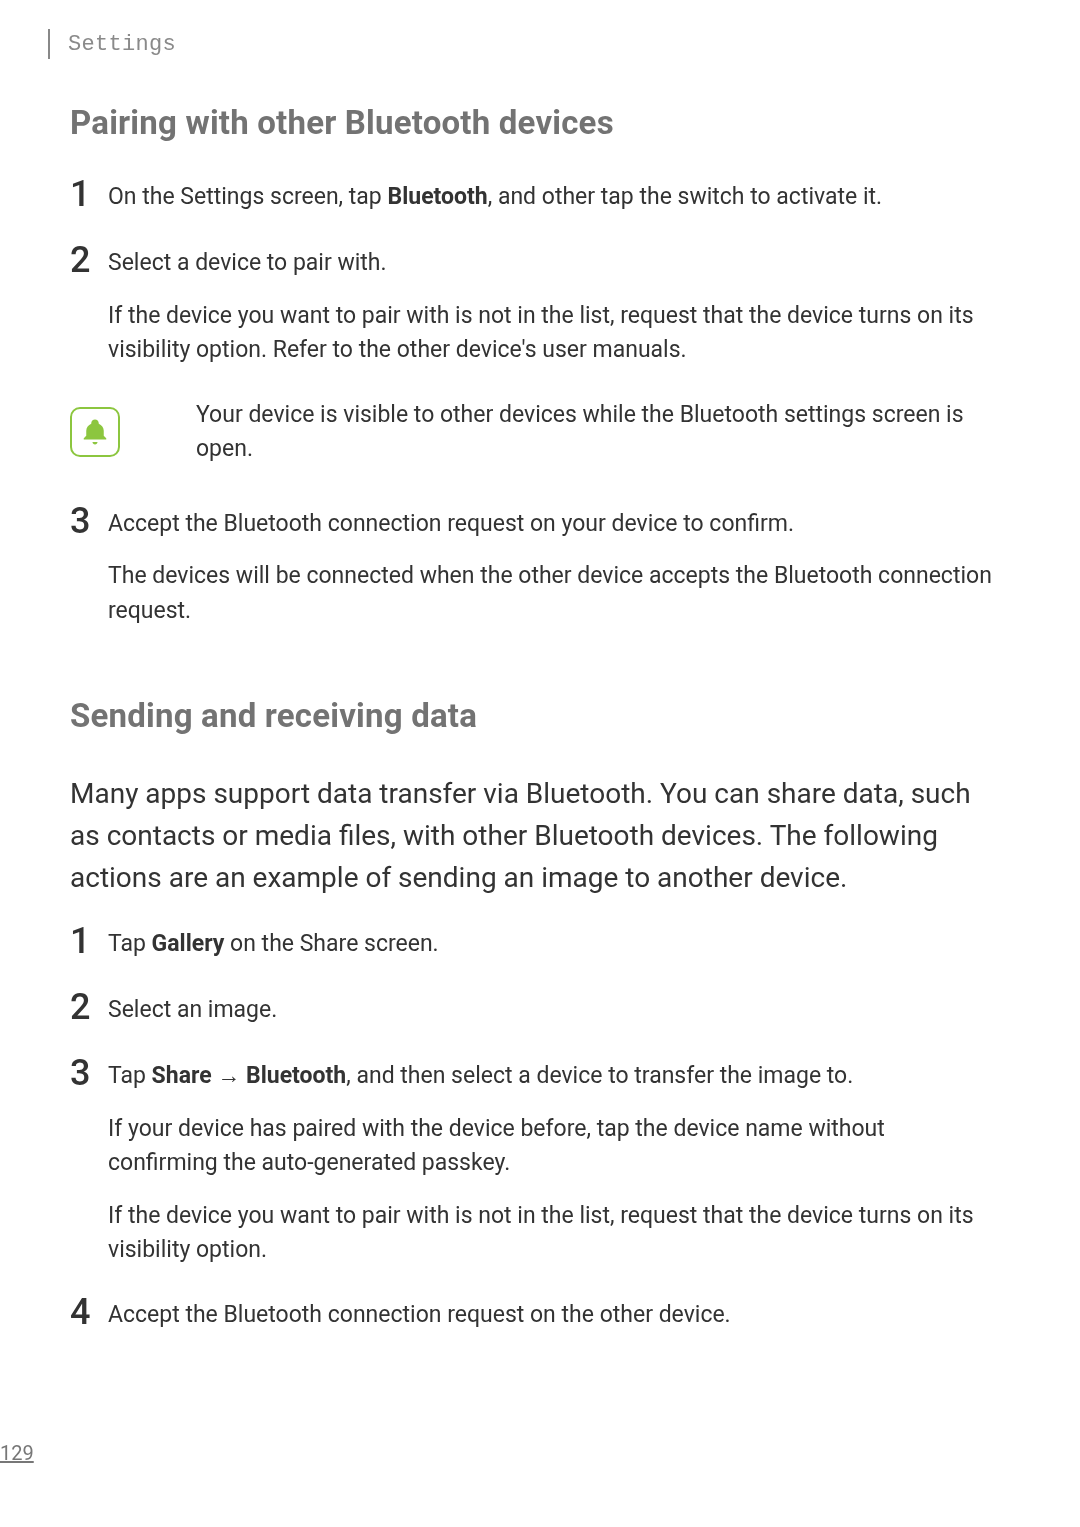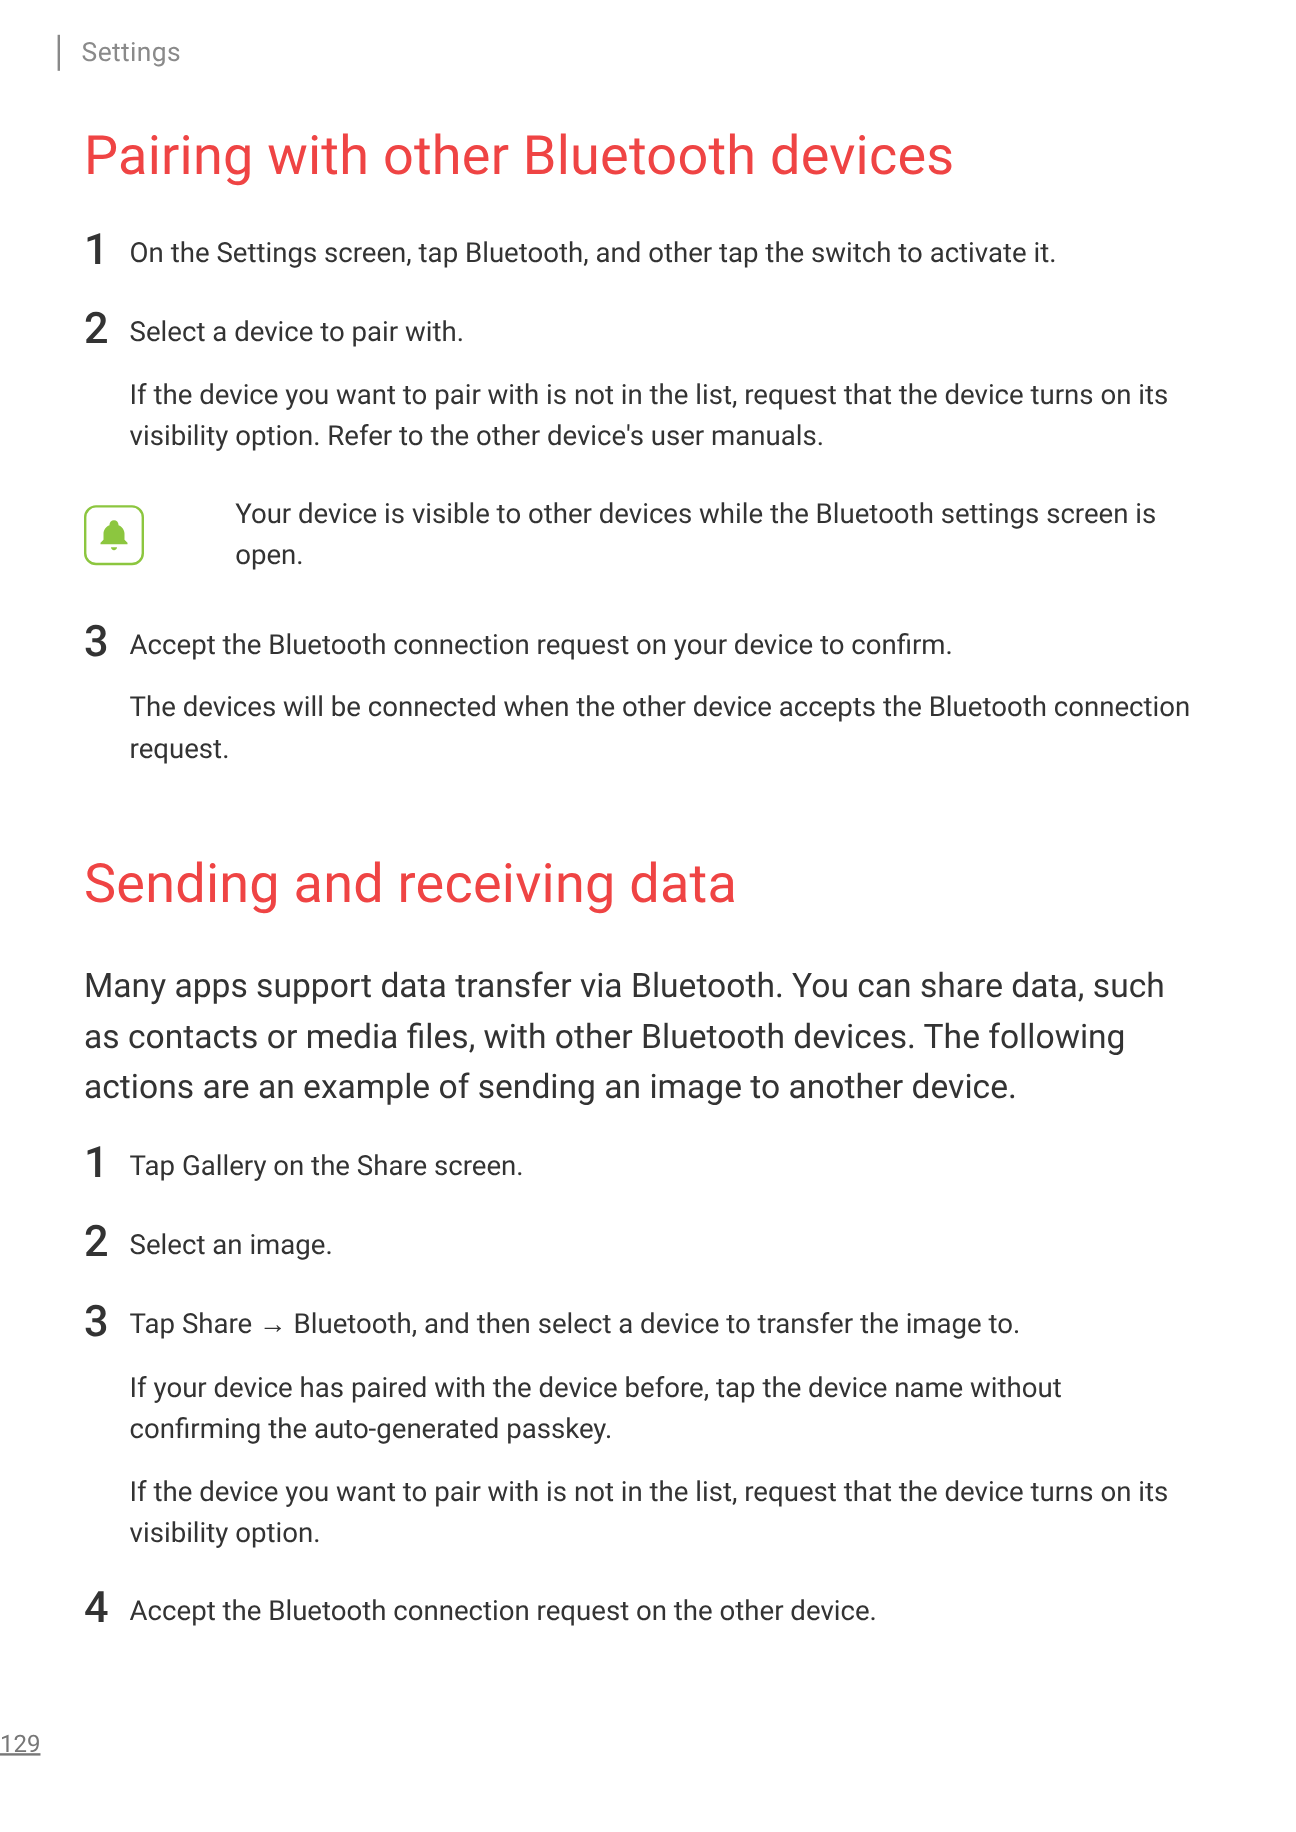--- a/index.html
+++ b/index.html
@@ -13,42 +13,43 @@
       position: relative;
       overflow: hidden;
     }
     .page-header {
       position: absolute;
       top: 30px;
       left: 48px;
       display: flex;
       align-items: center;
       height: 28px;
+      font-family: Liberation Mono, monospace;
     }
     .header-divider {
       width: 2px;
       height: 30px;
       background: #888;
       margin-right: 18px;
     }
     .header-text {
       font-size: 22px;
       color: #8a8a8a;
       letter-spacing: 0.3px;
     }
     .content {
       position: absolute;
       top: 103px;
       left: 70px;
       right: 80px;
     }
     h2.section-title {
-      color: #ef4444;
-      font-size: 45px;
-      font-weight: 400;
+      color: #737373;
+      font-size: 33px;
+      font-weight: 700;
       margin-bottom: 38px;
       letter-spacing: 0.2px;
     }
     .step {
       display: flex;
       align-items: flex-start;
       margin-bottom: 30px;
     }
     .step-num {
       font-size: 36px;
@@ -63,21 +64,21 @@
     .step-body {
       font-size: 23px;
       line-height: 1.5;
       color: #333;
       flex: 1;
     }
     .step-body p {
       margin-bottom: 18px;
     }
     .step-body p:last-child { margin-bottom: 0; }
-    .bold { font-weight: 400; }
+    .bold { font-weight: 700; }
     .note-row {
       display: flex;
       align-items: center;
       margin: 14px 0 40px 0;
       gap: 48px;
     }
     .note-icon-box {
       width: 50px;
       height: 50px;
       border: 2.5px solid #8cc63f;

